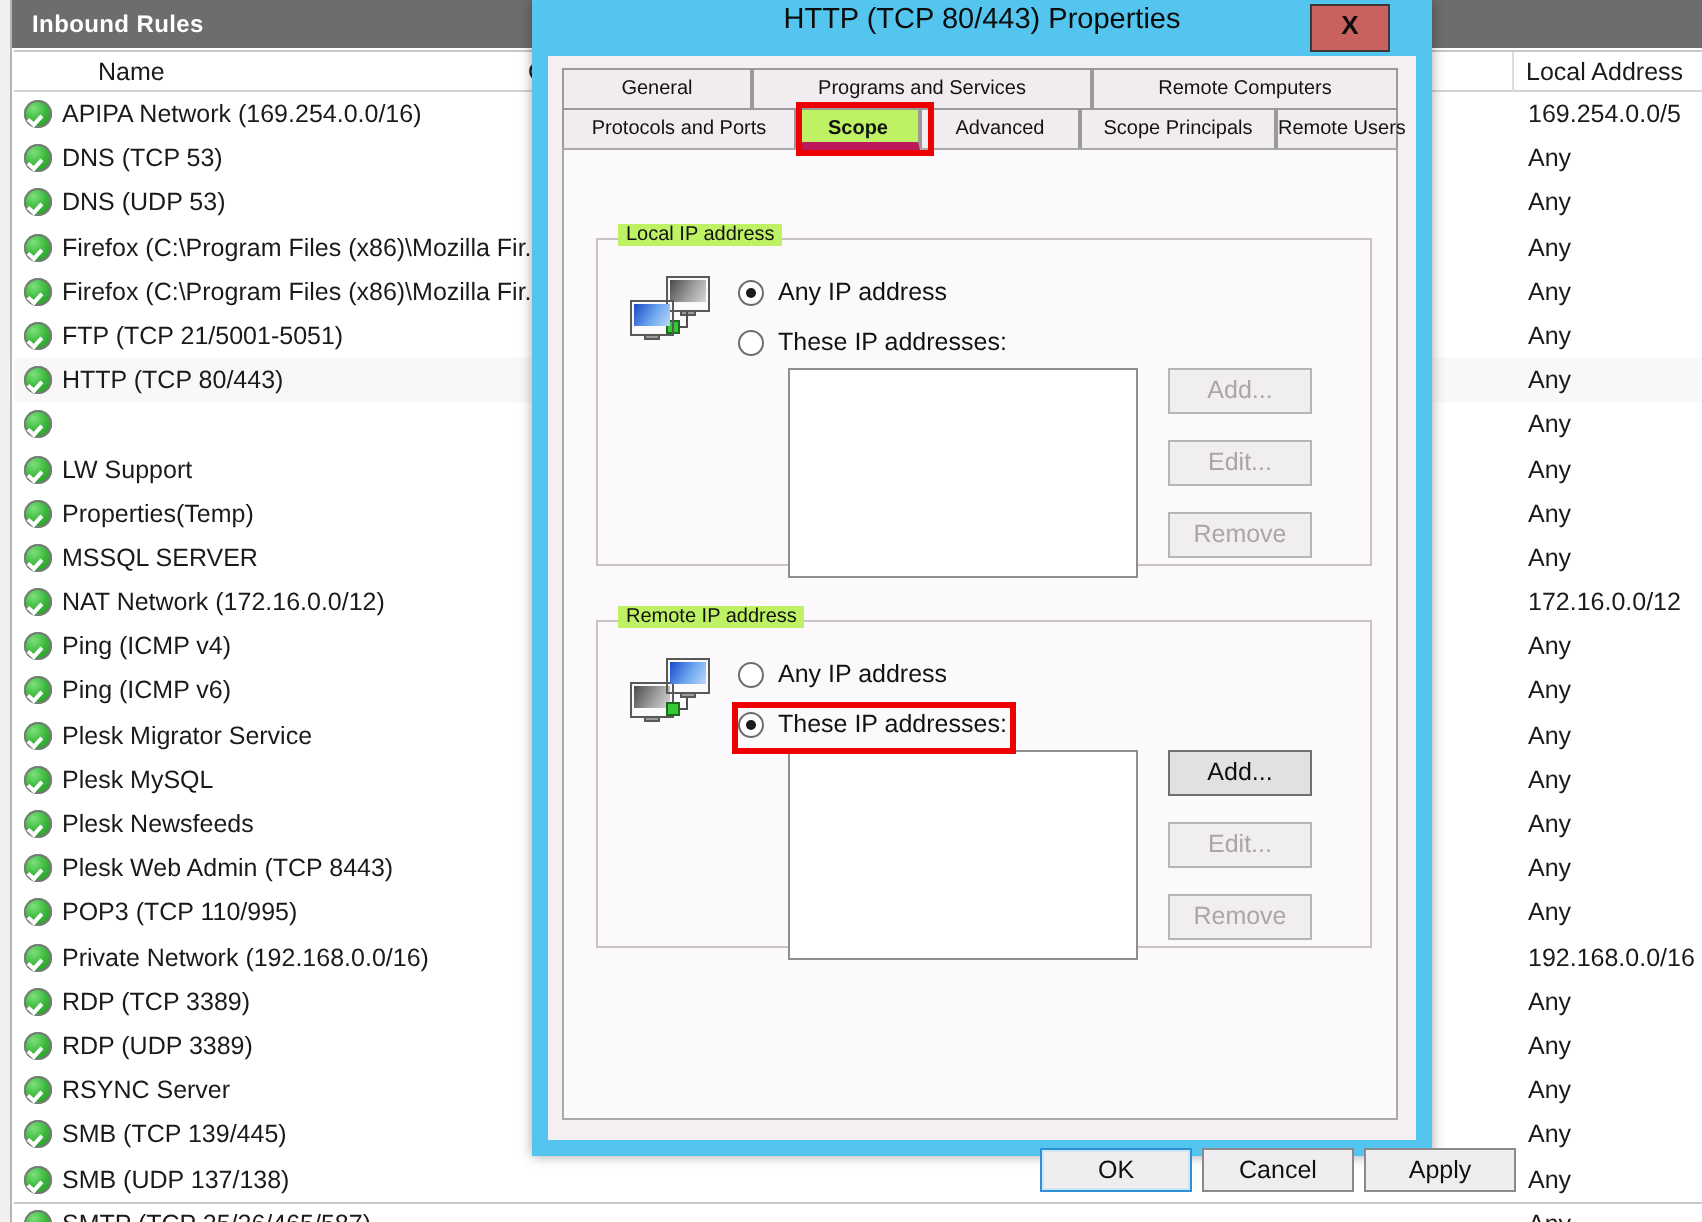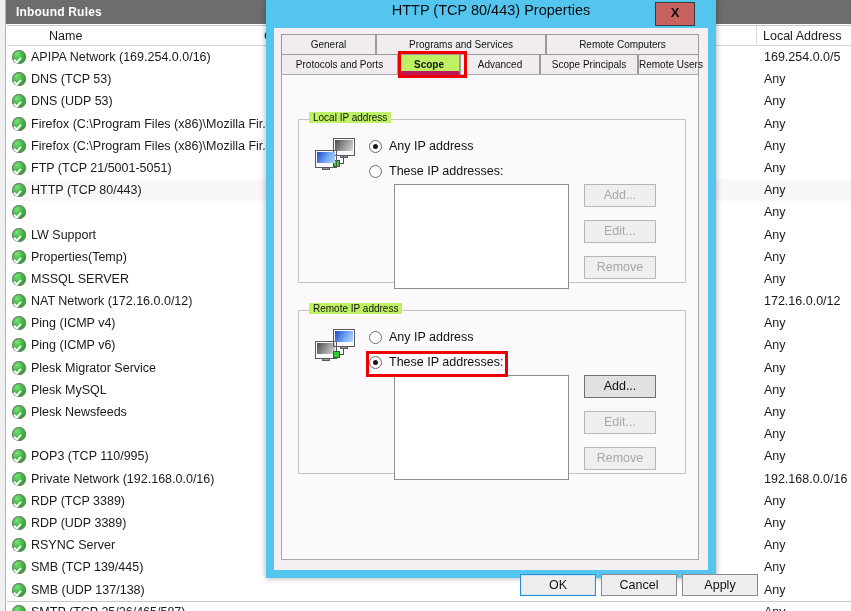--- a/index.html
+++ b/index.html
@@ -185,20 +185,21 @@
         <span class="cell c-name">Plesk MySQL</span>
         <span class="cell c-local">Any</span>
       </div>
       <div class="row">
         <span class="tick"></span>
         <span class="cell c-name">Plesk Newsfeeds</span>
         <span class="cell c-local">Any</span>
       </div>
       <div class="row">
         <span class="tick"></span>
+        <span class="cell c-name">Plesk Web Admin (TCP 8443)</span>
         <span class="cell c-local">Any</span>
       </div>
       <div class="row">
         <span class="tick"></span>
         <span class="cell c-name">POP3 (TCP 110/995)</span>
         <span class="cell c-local">Any</span>
       </div>
       <div class="row">
         <span class="tick"></span>
         <span class="cell c-name">Private Network (192.168.0.0/16)</span>

